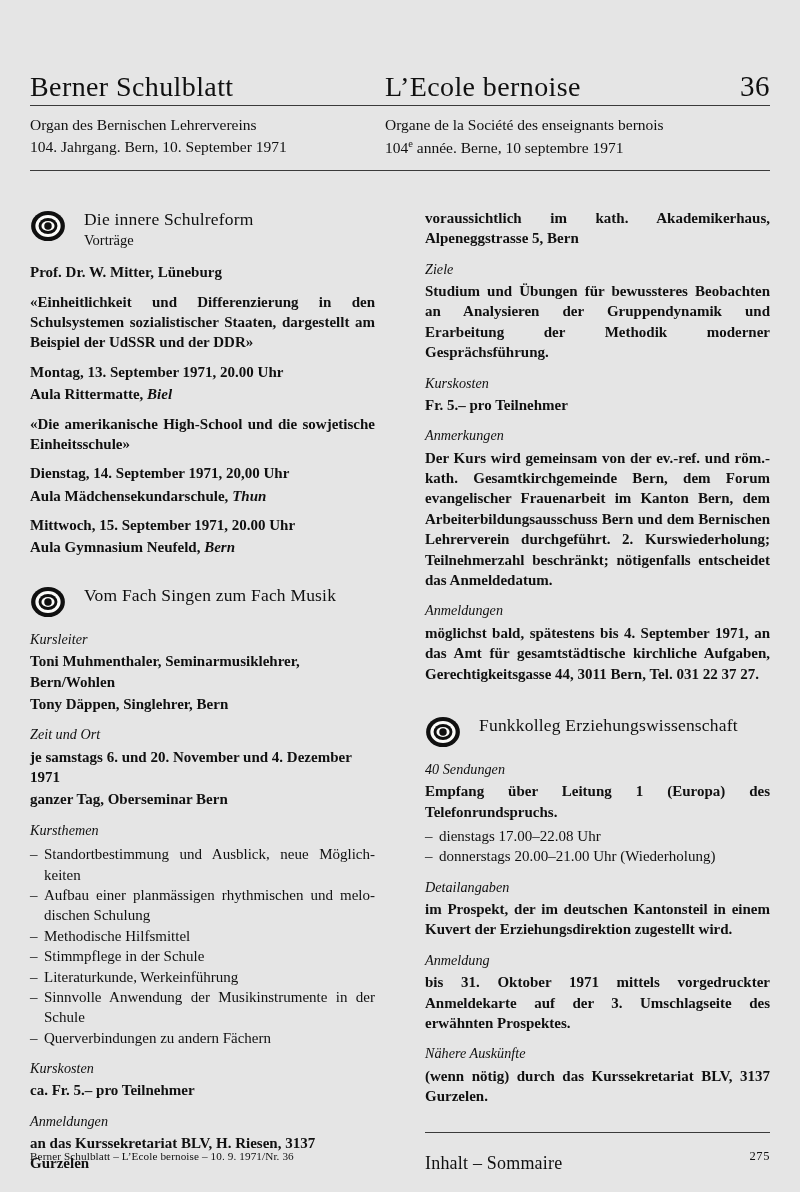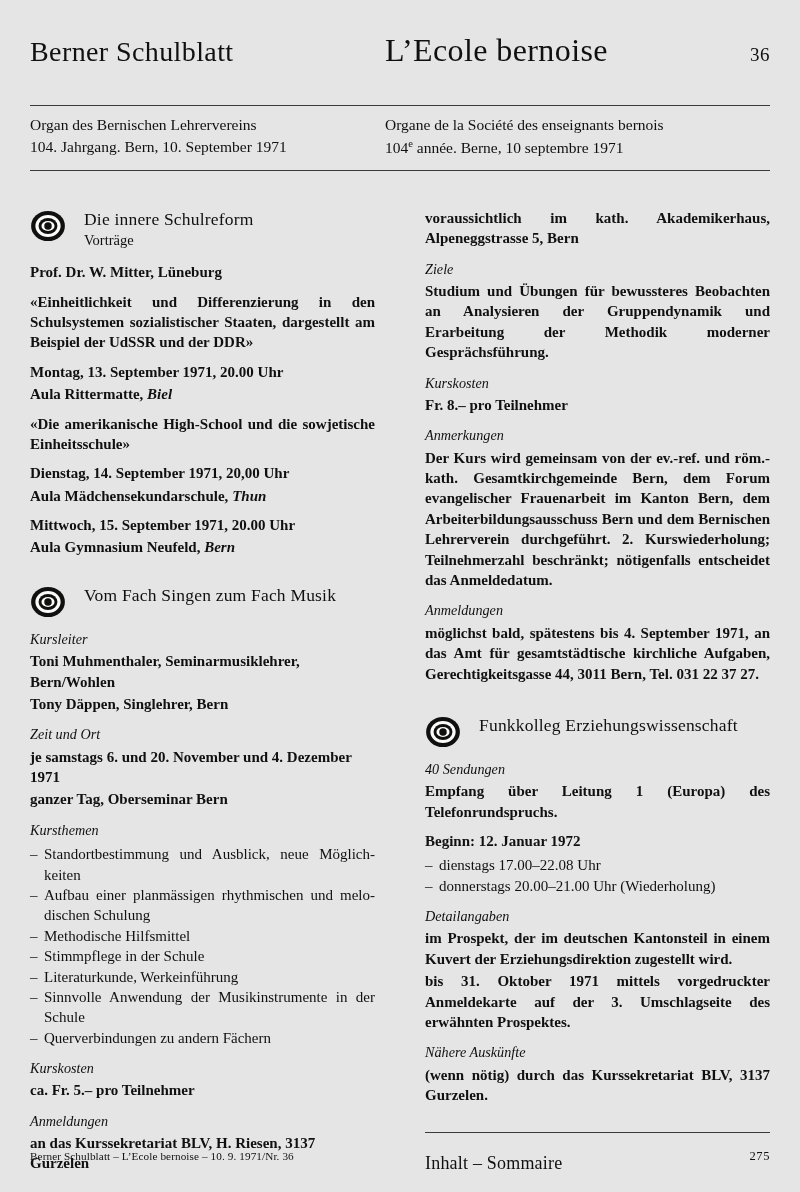--- a/index.html
+++ b/index.html
@@ -31,27 +31,28 @@
     display: flex;
     align-items: baseline;
   }
   .mast-title-de {
     font-size: 28px;
     letter-spacing: 0.4px;
     width: 355px;
     white-space: nowrap;
   }
   .mast-title-fr {
-    font-size: 32px;
+    font-size: 28px;
     letter-spacing: 0.4px;
     flex: 1;
     white-space: nowrap;
+    margin-top: 39px;
   }
   .mast-issue {
-    font-size: 19px;
+    font-size: 29px;
     letter-spacing: 0.5px;
   }
 
   .rule {
     position: absolute;
     left: 30px;
     right: 30px;
     height: 0;
     border-top: 1.4px solid #3a3a3a;
   }
@@ -332,21 +333,21 @@
 
     <div class="col right">
 
       <div>
         <div class="para" style="margin-top:0">voraussichtlich im kath. Akademikerhaus, Alpeneggstrasse 5, Bern</div>
 
         <div class="lbl">Ziele</div>
         <div class="para tight">Studium und Übungen für bewussteres Beobachten an Analysieren der Gruppendynamik und Erarbeitung der Methodik moderner Gesprächsführung.</div>
 
         <div class="lbl">Kurskosten</div>
-        <div class="para tight nojust">Fr. 8.– pro Teilnehmer</div>
+        <div class="para tight nojust">Fr. 5.– pro Teilnehmer</div>
 
         <div class="lbl">Anmerkungen</div>
         <div class="para tight">Der Kurs wird gemeinsam von der ev.-ref. und röm.-kath. Gesamtkirchgemeinde Bern, dem Forum evangelischer Frauenarbeit im Kanton Bern, dem Arbeiterbildungsausschuss Bern und dem Bernischen Lehrerverein durchgeführt. 2. Kurswiederholung; Teilnehmerzahl beschränkt; nötigenfalls entscheidet das Anmeldedatum.</div>
 
         <div class="lbl">Anmeldungen</div>
         <div class="para tight">möglichst bald, spätestens bis 4. September 1971, an das Amt für gesamtstädtische kirchliche Aufgaben, Gerechtigkeitsgasse 44, 3011 Bern, Tel. 031 22 37 27.</div>
       </div>
 
       <div style="margin-top:30px">
         <div class="art-head">
@@ -360,29 +361,29 @@
             </svg>
           </span>
           <div class="art-titles">
             <div class="art-title">Funkkolleg Erziehungswissenschaft</div>
           </div>
         </div>
 
         <div class="lbl" style="margin-top:4px">40 Sendungen</div>
         <div class="para tight">Empfang über Leitung 1 (Europa) des Telefonrundspruchs.</div>
 
-        <div class="para nojust">Beginn: 12. Januar 1972</div>
         <ul class="dash nojust">
           <li>dienstags 17.00–22.08 Uhr</li>
           <li>donnerstags 20.00–21.00 Uhr (Wiederholung)</li>
         </ul>
 
         <div class="lbl">Detailangaben</div>
         <div class="para tight">im Prospekt, der im deutschen Kantonsteil in einem Kuvert der Erziehungsdirektion zugestellt wird.</div>
 
+        <div class="lbl">Anmeldung</div>
         <div class="para tight">bis 31. Oktober 1971 mittels vorgedruckter Anmeldekarte auf der 3. Umschlagseite des erwähnten Prospektes.</div>
 
         <div class="lbl">Nähere Auskünfte</div>
         <div class="para tight">(wenn nötig) durch das Kurssekretariat BLV, 3137 Gurzelen.</div>
       </div>
 
       <div class="toc-rule"></div>
       <div class="toc-title">Inhalt – Sommaire</div>
 
       <div>

